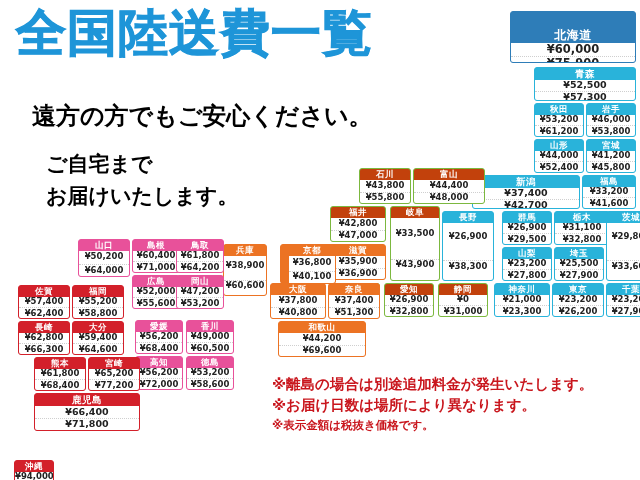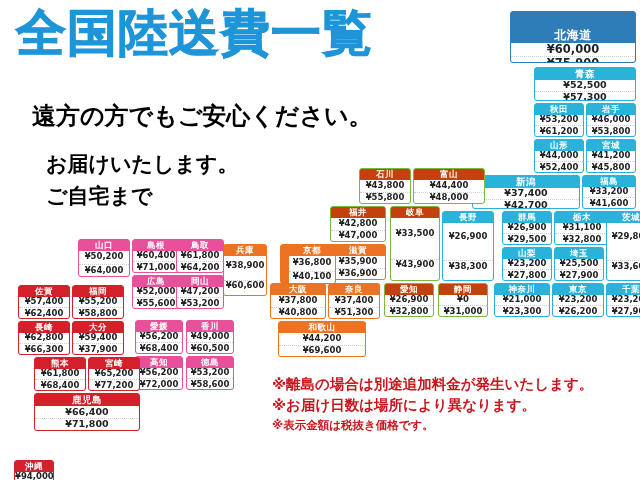--- a/index.html
+++ b/index.html
@@ -95,22 +95,22 @@
   .c-red    .hd{background:#d3202a;}
 </style>
 </head>
 <body>
 
 <div id="stage">
 
   <div class="title">全国陸送費一覧</div>
   <div class="sub1">遠方の方でもご安心ください。</div>
   <div class="sub2">
+    <div>ご自宅まで</div>
     <div>お届けいたします。</div>
-    <div>ご自宅まで</div>
   </div>
 
   <div class="notice">
     <div class="n1">※離島の場合は別途追加料金が発生いたします。</div>
     <div class="n2">※お届け日数は場所により異なります。</div>
     <div class="n3">※表示金額は税抜き価格です。</div>
   </div>
 
   <div class="card c-blue s-lg" style="left:510px;top:11px;width:126px;height:52px;">
     <div class="hd">北海道</div>
@@ -418,21 +418,21 @@
     <div class="hd">長崎</div>
     <div class="vals">
       <div class="v">¥62,800</div>
       <div class="v">¥66,300</div>
     </div>
   </div>
   <div class="card c-red s-xs" style="left:72px;top:321px;width:52px;height:34px;">
     <div class="hd">大分</div>
     <div class="vals">
       <div class="v">¥59,400</div>
-      <div class="v">¥37,900</div>
+      <div class="v">¥64,600</div>
     </div>
   </div>
   <div class="card c-red s-xs" style="left:34px;top:357px;width:52px;height:34px;">
     <div class="hd">熊本</div>
     <div class="vals">
       <div class="v">¥61,800</div>
       <div class="v">¥68,400</div>
     </div>
   </div>
   <div class="card c-red s-xs" style="left:88px;top:357px;width:52px;height:34px;">

